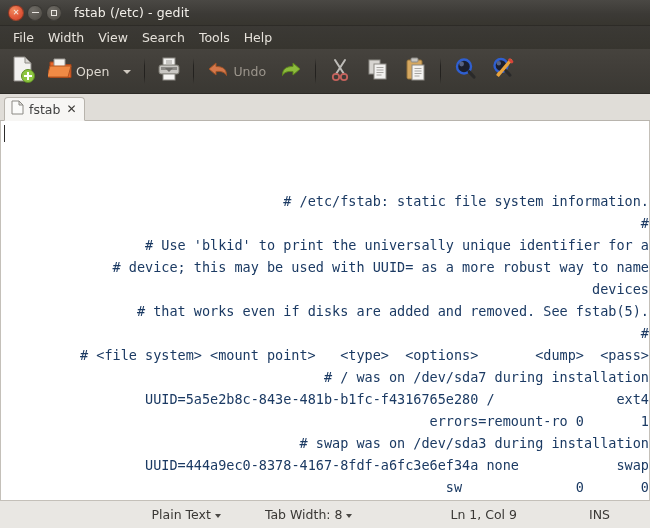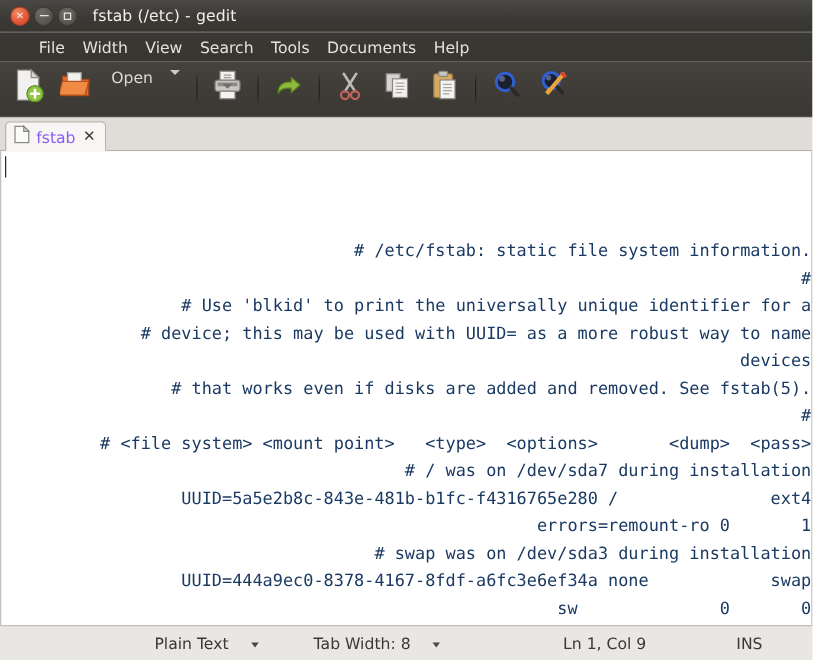--- a/index.html
+++ b/index.html
@@ -75,21 +75,21 @@
     letter-spacing: .1px;
     white-space: nowrap;
   }
 
   
   .menubar {
     height: 23px;
     background: linear-gradient(to bottom, #3b3935 0%, #37352f 100%);
     display: flex;
     align-items: center;
-    padding-left: 24px;
+    padding-left: 6px;
     flex: 0 0 auto;
   }
   .menuitem {
     color: #e6e2db;
     font-size: 12.5px;
     padding: 2px 7px;
     white-space: nowrap;
     cursor: default;
   }
 
@@ -99,22 +99,22 @@
     background: linear-gradient(to bottom, #46433e 0%, #413e39 40%, #3a3833 100%);
     display: flex;
     align-items: center;
     padding: 0 4px;
     flex: 0 0 auto;
     border-bottom: 1px solid #2c2a26;
     gap: 0px;
   }
   .tbtn {
     display: flex;
-    align-items: flex-start;
-    gap: 15px;
+    align-items: center;
+    gap: 2px;
     height: 34px;
     padding: 0 6px;
     border-radius: 3px;
     cursor: default;
   }
   .tbtn .lbl {
     color: #ddd8d0;
     font-size: 12.5px;
     white-space: nowrap;
   }
@@ -155,21 +155,21 @@
     border-bottom: 1px solid #f7f6f4;
     border-radius: 4px 4px 0 0;
     height: 24px;
     padding: 0 7px 0 6px;
     margin-bottom: -1px;
     box-sizing: border-box;
     cursor: default;
   }
   .tab .tlabel {
     font-size: 12.5px;
-    color: #8b5cf6;
+    color: #404040;
     white-space: nowrap;
   }
   .tab .tclose {
     font-size: 12px;
     font-weight: bold;
     color: #3a3835;
     line-height: 1;
     padding: 0 1px;
     cursor: default;
   }
@@ -214,21 +214,21 @@
     justify-content: flex-end;
     flex: 0 0 auto;
     box-sizing: border-box;
     padding-right: 0px;
   }
   .sitem {
     font-size: 12.5px;
     color: #3a3835;
     display: flex;
     align-items: center;
-    gap: 18px;
+    gap: 4px;
     white-space: nowrap;
   }
   .sitem.drop { cursor: default; }
   .caret-dark {
     width: 0; height: 0;
     border-left: 3.5px solid transparent;
     border-right: 3.5px solid transparent;
     border-top: 4px solid #4a4845;
     margin-top: 2px;
   }
@@ -256,21 +256,20 @@
     </div>
     <div class="title-text">fstab (/etc) - gedit</div>
   </div>
 
   <div class="menubar">
     <div class="menuitem">File</div>
     <div class="menuitem">Width</div>
     <div class="menuitem">View</div>
     <div class="menuitem">Search</div>
     <div class="menuitem">Tools</div>
-    <div class="menuitem">Documents</div>
     <div class="menuitem">Help</div>
   </div>
 
   <div class="toolbar">
 
     <div class="tbtn">
       <span class="icon">
         <svg width="26" height="28" viewBox="0 0 26 28">
           <path d="M4 2 h11 l6 6 v18 h-17 z" fill="#f2f1ef" stroke="#8d8a85" stroke-width="1"></path>
           <path d="M15 2 v6 h6 z" fill="#d8d6d2" stroke="#8d8a85" stroke-width="1"></path>
@@ -308,20 +307,28 @@
           <rect x="3" y="10" width="20" height="9" rx="2" fill="#c9c7c3" stroke="#79776f" stroke-width="1"></rect>
           <rect x="5" y="12" width="16" height="3" fill="#8d8b87"></rect>
           <path d="M9 13 h8 l-4 4 z" fill="#6f6d69"></path>
           <rect x="7" y="19" width="12" height="6" fill="#f5f4f2" stroke="#8b8984" stroke-width="1"></rect>
         </svg>
       </span>
     </div>
 
     <div class="tsep"></div>
 
+    <div class="tbtn">
+      <span class="icon">
+        <svg width="26" height="28" viewBox="0 0 26 28">
+          <path d="M11 8 L4 14 L11 20 L11 16.5 C17 16 20 17.5 21.5 20.5 C21.5 14 18 11.5 11 11.5 Z" fill="#d4774a" stroke="#9e5226" stroke-width="1" stroke-linejoin="round"></path>
+        </svg>
+      </span>
+      <span class="lbl dim">Undo</span>
+    </div>
 
     <div class="tbtn">
       <span class="icon">
         <svg width="26" height="28" viewBox="0 0 26 28">
           <path d="M15 8 L22 14 L15 20 L15 16.5 C9 16 6 17.5 4.5 20.5 C4.5 14 8 11.5 15 11.5 Z" fill="#8cbb3c" stroke="#5e861c" stroke-width="1" stroke-linejoin="round"></path>
         </svg>
       </span>
     </div>
 
     <div class="tsep"></div>

